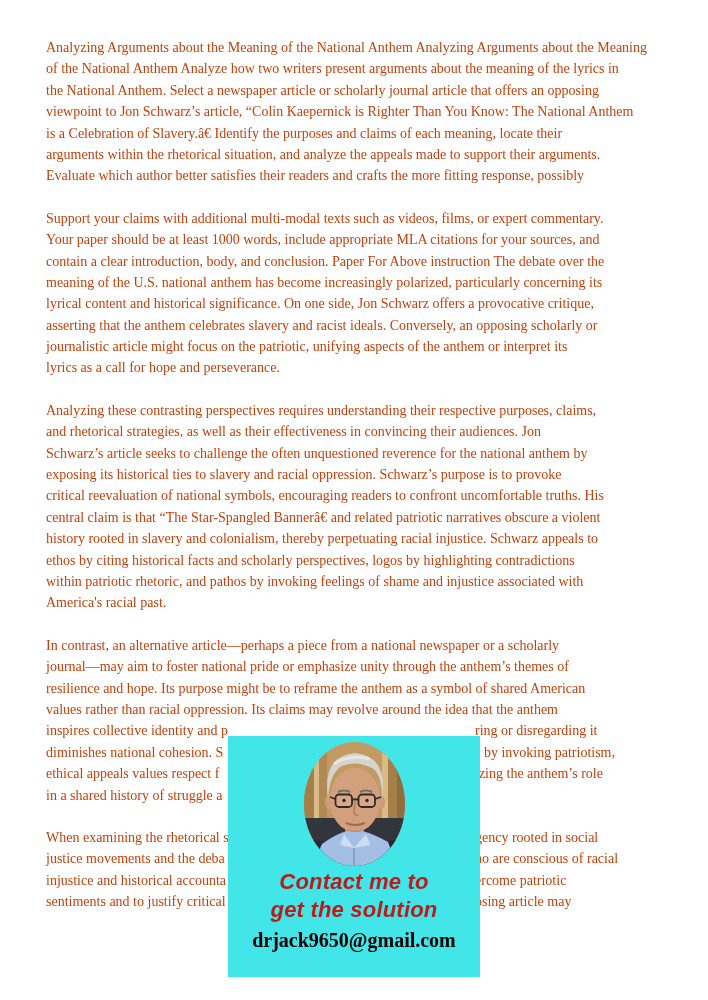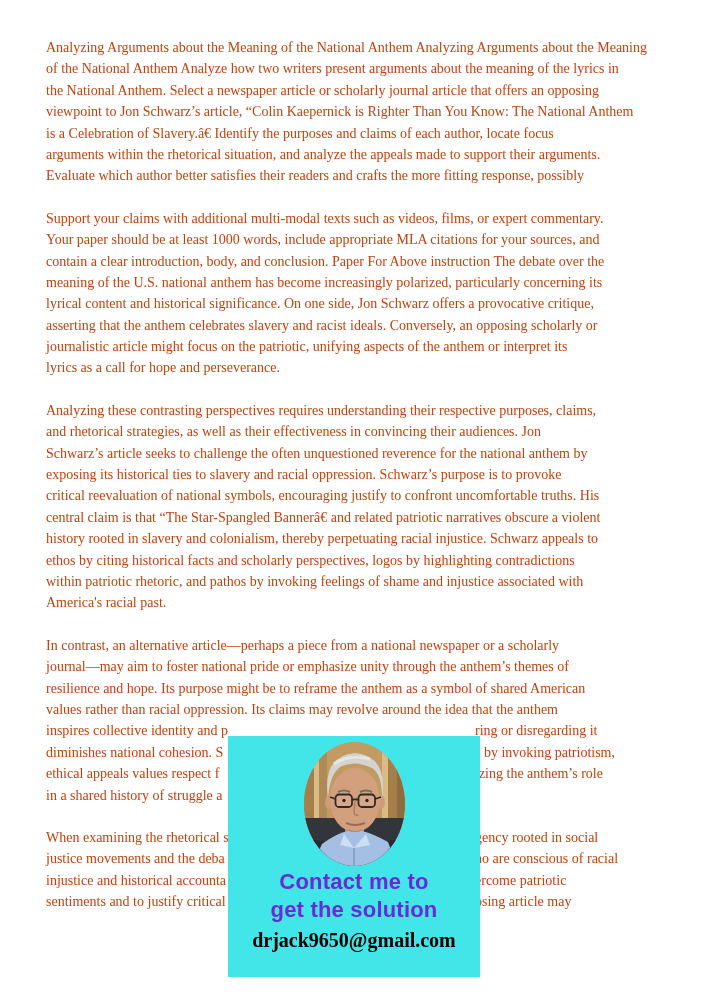--- a/index.html
+++ b/index.html
@@ -67,40 +67,40 @@
 </style>
 </head>
 <body style="background: rgb(255, 255, 255);">
 
 <div class="doc" style="color: #c2410c;">
     <div class="para">
       <div class="line">Analyzing Arguments about the Meaning of the National Anthem Analyzing Arguments about the Meaning</div>
       <div class="line">of the National Anthem Analyze how two writers present arguments about the meaning of the lyrics in</div>
       <div class="line">the National Anthem. Select a newspaper article or scholarly journal article that offers an opposing</div>
       <div class="line">viewpoint to Jon Schwarz’s article, “Colin Kaepernick is Righter Than You Know: The National Anthem</div>
-      <div class="line">is a Celebration of Slavery.â€ Identify the purposes and claims of each author, locate focus</div>
+      <div class="line">is a Celebration of Slavery.â€ Identify the purposes and claims of each meaning, locate their</div>
       <div class="line">arguments within the rhetorical situation, and analyze the appeals made to support their arguments.</div>
       <div class="line">Evaluate which author better satisfies their readers and crafts the more fitting response, possibly</div>
     </div>
     <div class="para">
       <div class="line">Support your claims with additional multi-modal texts such as videos, films, or expert commentary.</div>
       <div class="line">Your paper should be at least 1000 words, include appropriate MLA citations for your sources, and</div>
       <div class="line">contain a clear introduction, body, and conclusion. Paper For Above instruction The debate over the</div>
       <div class="line">meaning of the U.S. national anthem has become increasingly polarized, particularly concerning its</div>
       <div class="line">lyrical content and historical significance. On one side, Jon Schwarz offers a provocative critique,</div>
       <div class="line">asserting that the anthem celebrates slavery and racist ideals. Conversely, an opposing scholarly or</div>
       <div class="line">journalistic article might focus on the patriotic, unifying aspects of the anthem or interpret its</div>
       <div class="line">lyrics as a call for hope and perseverance.</div>
     </div>
     <div class="para">
       <div class="line">Analyzing these contrasting perspectives requires understanding their respective purposes, claims,</div>
       <div class="line">and rhetorical strategies, as well as their effectiveness in convincing their audiences. Jon</div>
       <div class="line">Schwarz’s article seeks to challenge the often unquestioned reverence for the national anthem by</div>
       <div class="line">exposing its historical ties to slavery and racial oppression. Schwarz’s purpose is to provoke</div>
-      <div class="line">critical reevaluation of national symbols, encouraging justify to confront uncomfortable truths. His</div>
+      <div class="line">critical reevaluation of national symbols, encouraging readers to confront uncomfortable truths. His</div>
       <div class="line">central claim is that “The Star-Spangled Bannerâ€ and related patriotic narratives obscure a violent</div>
       <div class="line">history rooted in slavery and colonialism, thereby perpetuating racial injustice. Schwarz appeals to</div>
       <div class="line">ethos by citing historical facts and scholarly perspectives, logos by highlighting contradictions</div>
       <div class="line">within patriotic rhetoric, and pathos by invoking feelings of shame and injustice associated with</div>
       <div class="line">America's racial past.</div>
     </div>
     <div class="para">
       <div class="line">In contrast, an alternative article—perhaps a piece from a national newspaper or a scholarly</div>
       <div class="line">journal—may aim to foster national pride or emphasize unity through the anthem’s themes of</div>
       <div class="line">resilience and hope. Its purpose might be to reframe the anthem as a symbol of shared American</div>
@@ -155,18 +155,18 @@
         <path d="M31.5 57 L26 55" stroke="#2f2a26" stroke-width="1.5" fill="none"></path>
         <path d="M71 57 L77 55" stroke="#2f2a26" stroke-width="1.5" fill="none"></path>
         <circle cx="40" cy="58.5" r="1.7" fill="#2c2620"></circle>
         <circle cx="63" cy="58.5" r="1.7" fill="#2c2620"></circle>
         <path d="M51 58 L50 71 Q51 74 54.5 73" stroke="#b07e5f" stroke-width="1.6" fill="none"></path>
         <path d="M42 81 Q51 85 61 81" stroke="#9c6a50" stroke-width="2" fill="none"></path>
         <path d="M44 88 Q51 91 58 88" stroke="#b98a69" stroke-width="1.2" fill="none"></path>
       </g>
     </svg>
   </div>
-  <div class="headline" style="color: #6d28d9;">
+  <div class="headline" style="color: #b91c1c; font-style: italic;">
     <div>Contact me to</div>
     <div>get the solution</div>
   </div>
   <div class="email">drjack9650@gmail.com</div>
 </div>
 
 </body></html>

